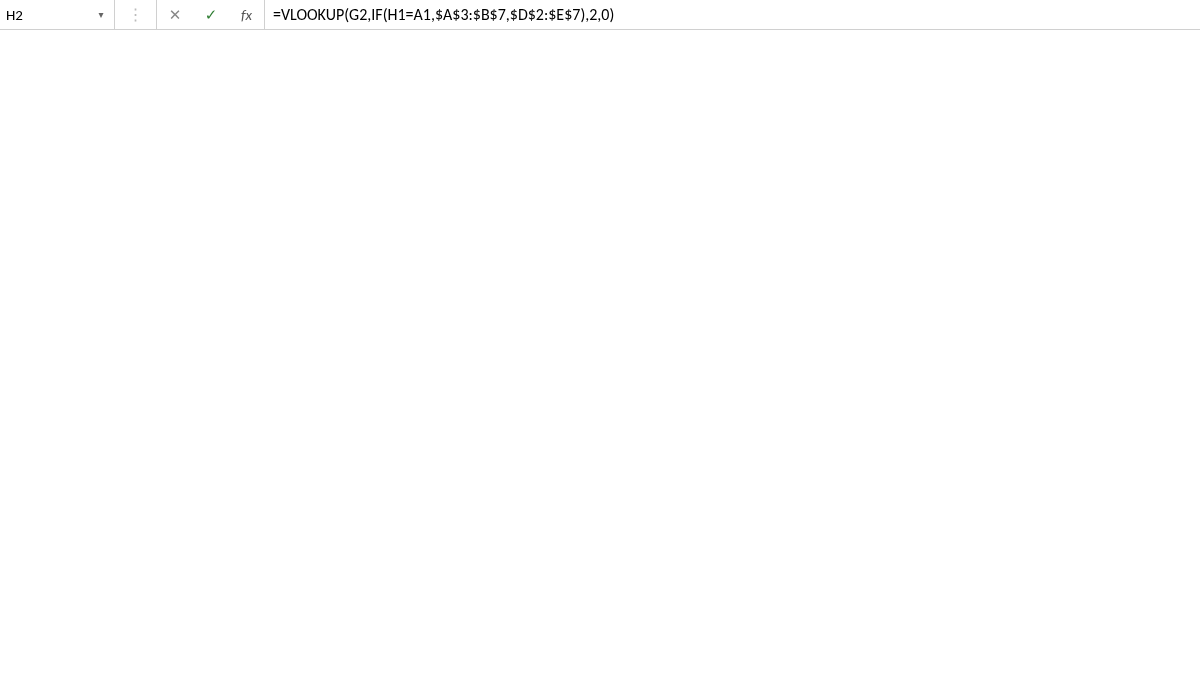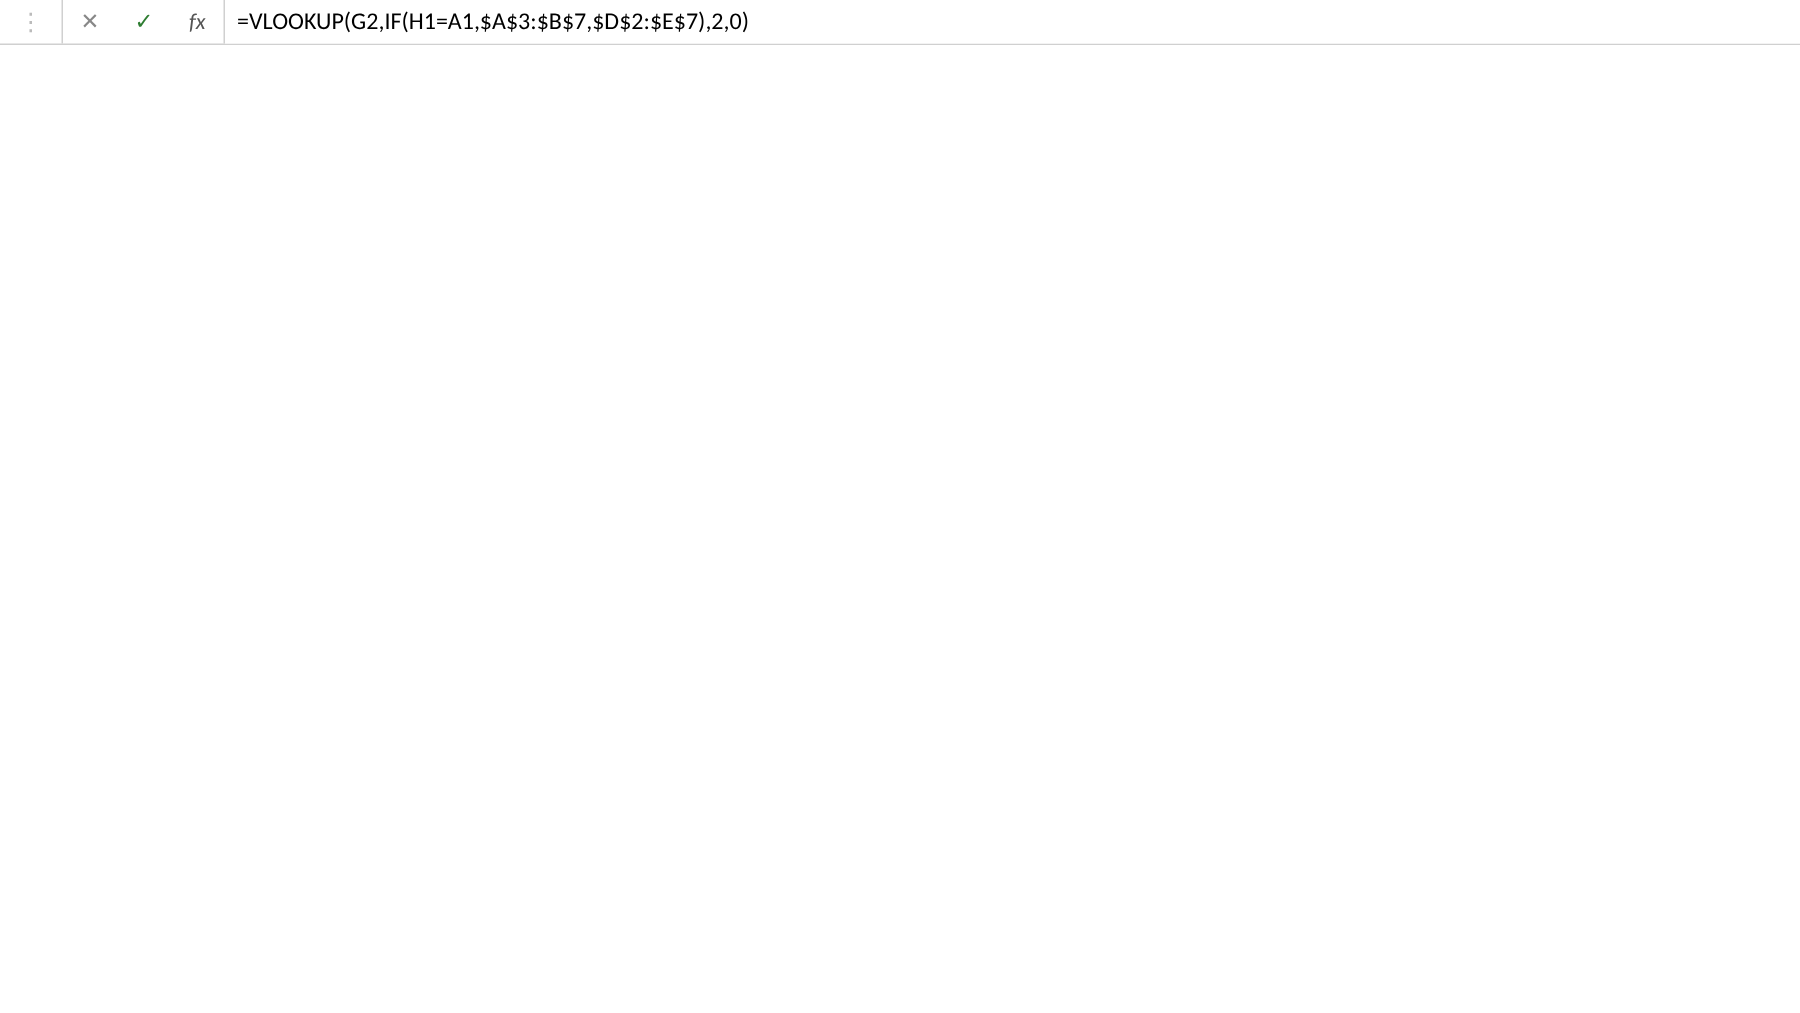--- a/index.html
+++ b/index.html
@@ -130,20 +130,25 @@
     align-items:center;
     justify-content:center;
     font-family: Calibri, Arial, sans-serif;
     padding: 0 12px;
   }
 </style>
 </head>
 <body>
 
 <div class="formula-bar">
+  <div class="namebox">
+    <span>H2</span>
+    <span style="flex:1"></span>
+    <span class="namebox-dd">▾</span>
+  </div>
   <div class="fb-divider">
     <span style="color:#bbb">⋮</span>
   </div>
   <div class="fb-btn cancel">
     <span>✕</span>
   </div>
   <div class="fb-btn enter">
     <span>✓</span>
   </div>
   <div class="fx-label">

